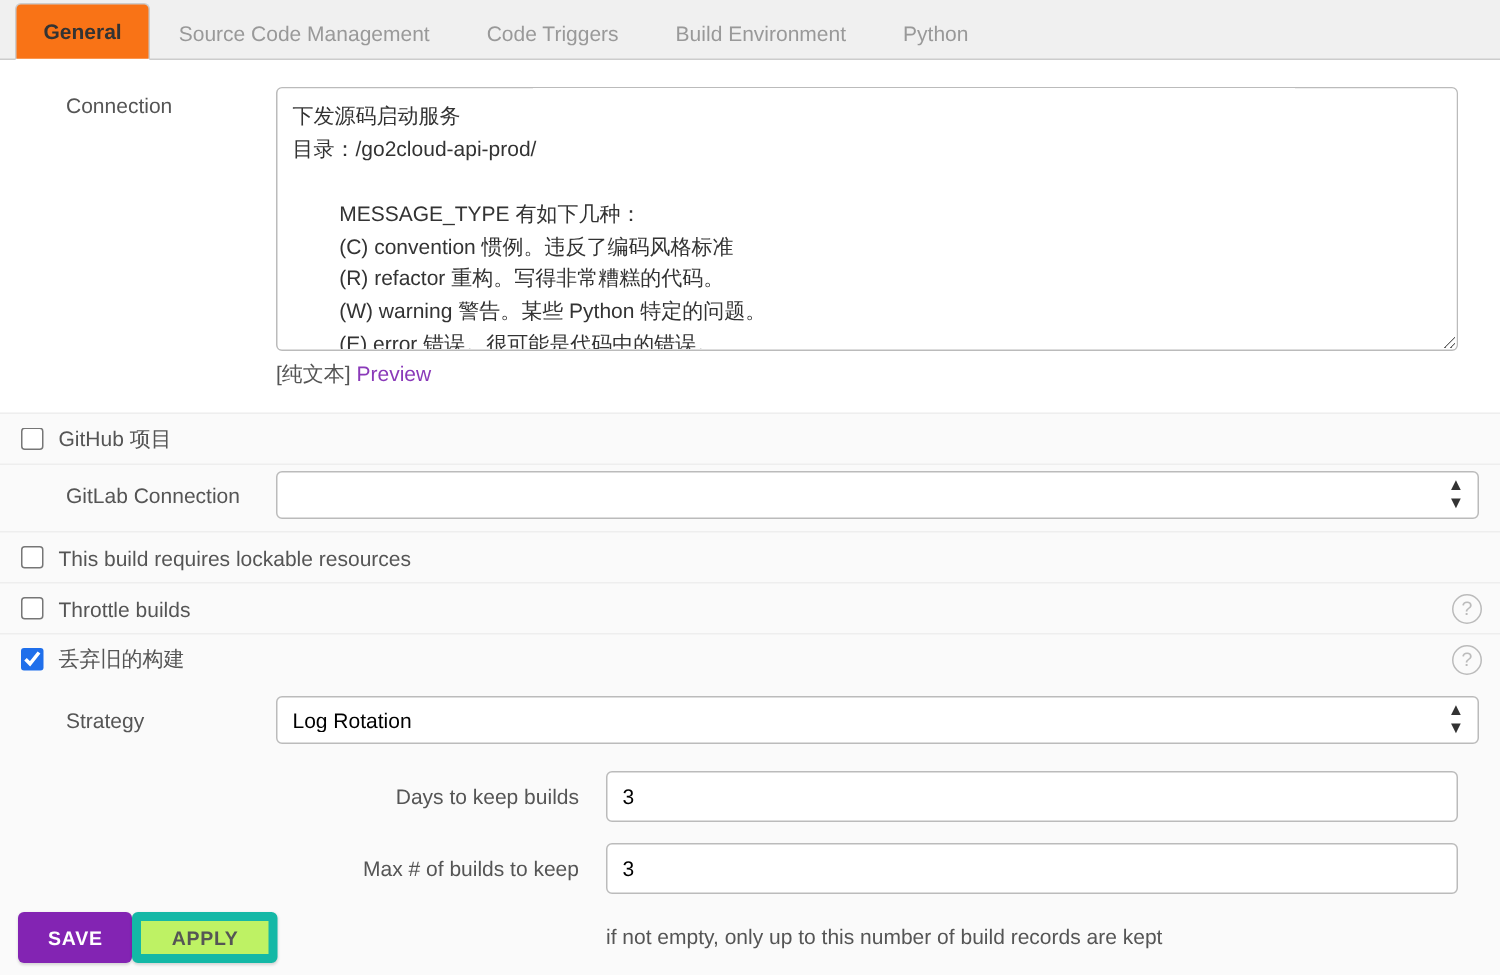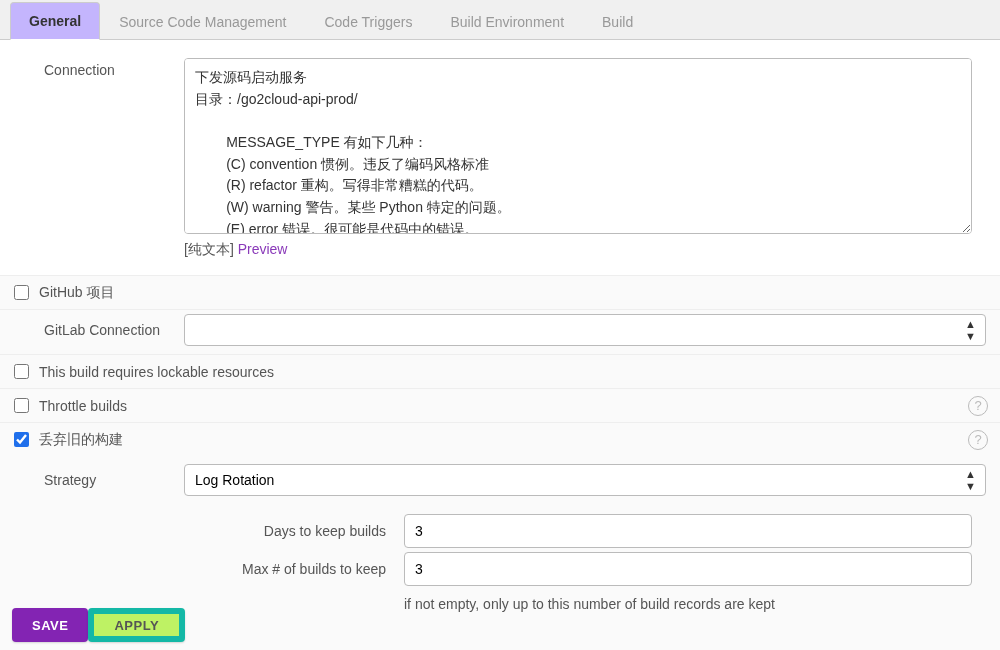--- a/index.html
+++ b/index.html
@@ -26,21 +26,21 @@
       padding: 10px 18px;
       color: #999;
       cursor: pointer;
       font-size: 14px;
       border: 1px solid transparent;
       border-bottom: none;
       position: relative;
       top: 1px;
     }
     .tab.active {
-      background: #c4b5fd;
+      background: #f97316;
       color: #333;
       font-weight: 600;
       border: 1px solid #ccc;
       border-bottom: 1px solid #fff;
       border-radius: 4px 4px 0 0;
     }
 
     .content {
       padding: 18px 14px 10px 14px;
     }
@@ -143,21 +143,21 @@
       flex-direction:column;
       gap:1px;
     }
 
     .strategy-block { background:#fafafa; padding: 8px 14px 20px 14px; }
     .strat-row { display:flex; align-items:center; margin-bottom:8px; }
     .strat-label { width:170px; color:#555; padding-left:30px; }
     .strat-field { flex:1; position:relative; }
 
     .sub-rows { margin-top:18px; padding-left:190px; }
-    .sub-row { display:flex; align-items:center; margin-bottom:4px; }
+    .sub-row { display:flex; align-items:center; margin-bottom:14px; }
     .sub-label { width:200px; text-align:right; padding-right:18px; color:#555; font-size:14px; }
     .sub-field { flex:1; padding-right:14px; }
     .sub-field input[type="text"] {
       width: 100%;
       height: 34px;
       border: 1px solid #bbb;
       border-radius: 4px;
       padding: 0 10px;
       font-size: 14px;
     }
@@ -189,21 +189,21 @@
     .btn-apply { background: #bef264; color: #555; border: 6px solid #14b8a6; text-align: right; }
   </style>
 </head>
 <body>
 
 <div class="tabs-bar">
   <div class="tab active">General</div>
   <div class="tab">Source Code Management</div>
   <div class="tab">Code Triggers</div>
   <div class="tab">Build Environment</div>
-  <div class="tab">Build</div>
+  <div class="tab">Python</div>
 </div>
 
 <div class="content">
 
   <div class="row">
     <div class="row-label">Connection</div>
     <div class="row-field">
       <textarea class="desc" style="">下发源码启动服务
 目录：/go2cloud-api-prod/
 

